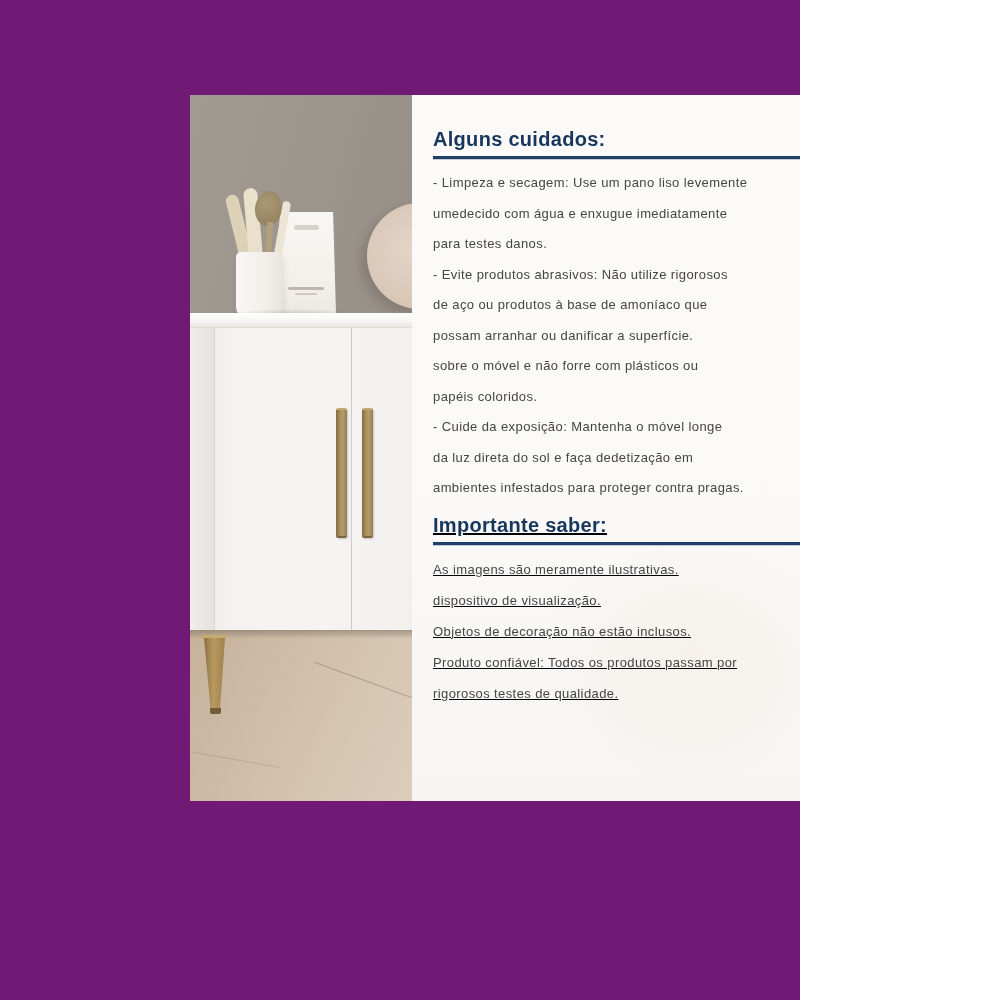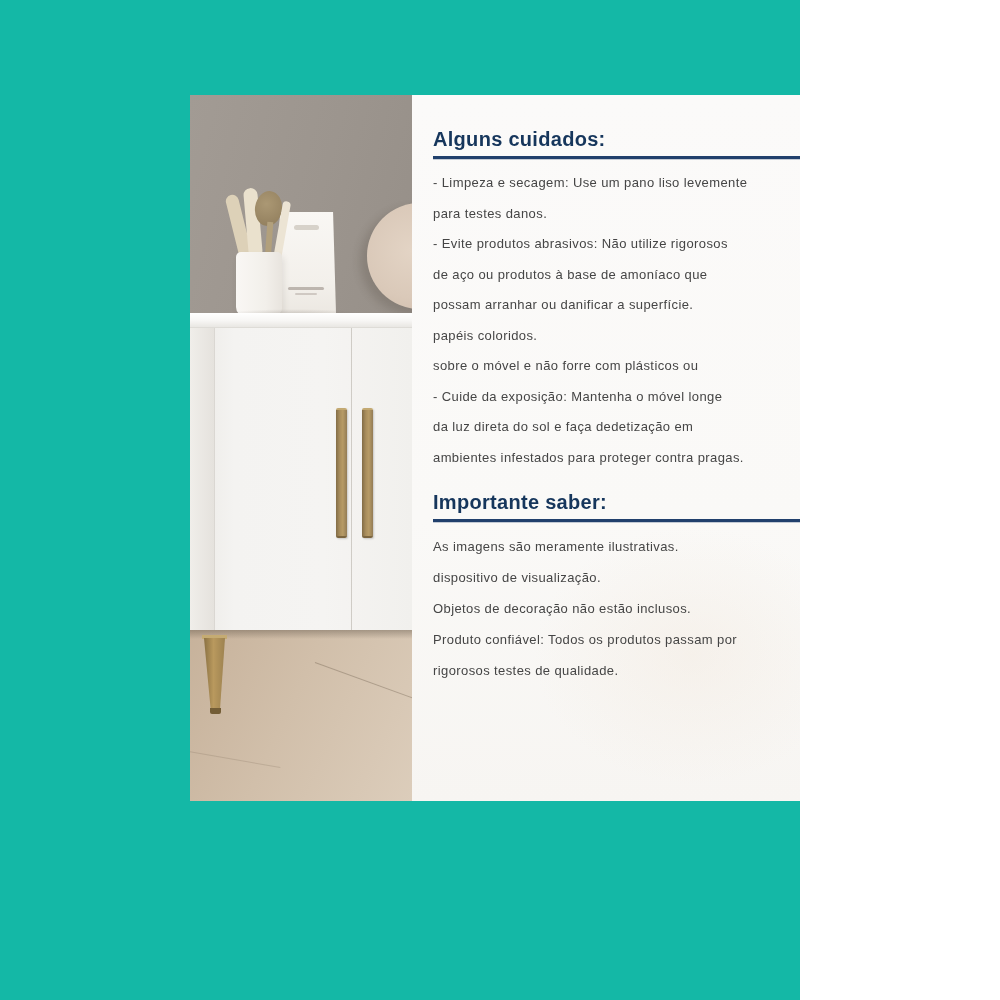--- a/index.html
+++ b/index.html
@@ -1,17 +1,17 @@
 <!DOCTYPE html>
 <html><head>
 <meta charset="utf-8">
 <style>
   html,body{margin:0;padding:0;}
   body{font-family:"Liberation Sans",sans-serif;background:#ffffff;}
-  .canvas{position:relative;width:800px;height:1000px;background:#14b8a6;overflow:hidden;}
+  .canvas{position:relative;width:800px;height:1000px;background:#701a75;overflow:hidden;}
 
   
   .photo-panel{position:absolute;left:190px;top:95px;width:222px;height:706px;overflow:hidden;background:#9c958e;}
   .wall{position:absolute;left:0;top:0;width:222px;height:232px;
         background:linear-gradient(105deg,#a29b94 0%,#9c958e 55%,#968f88 100%);}
   .board{position:absolute;left:177px;top:108px;width:106px;height:106px;border-radius:50%;
          background:radial-gradient(circle at 42% 45%,#e3d4c5 0%,#dac9b9 55%,#cbb8a6 100%);
          box-shadow:-7px 5px 9px rgba(60,50,40,.18);}
   .bag{position:absolute;left:87px;top:117px;width:59px;height:101px;
        background:linear-gradient(180deg,#f9f7f4 0%,#f3f0eb 70%,#ece8e2 100%);
@@ -73,21 +73,21 @@
 
   
   .text-block{position:absolute;left:21px;top:33px;width:464px;}
   .section-heading{margin:0;font-size:20px;line-height:22px;font-weight:bold;
       letter-spacing:.3px;color:#16365c;font-family:"Liberation Sans",sans-serif;}
   .rule{height:3px;background:#21406c;margin-top:6px;box-shadow:0 1px 0 rgba(33,64,108,.25);}
   .body-group{margin-top:9px;}
   .body-lines{margin:0;font-size:13px;line-height:30.5px;color:#454545;letter-spacing:.4px;
       font-family:"Liberation Sans",sans-serif;}
   .txt-line{display:block;white-space:nowrap;}
-  .info-gap{margin-top:18px;}
+  .info-gap{margin-top:10px;text-decoration:underline;}
   .info .body-lines{line-height:31px;}
 </style>
 </head>
 <body>
 
 <div class="canvas">
 
   <div class="photo-panel">
     <div class="wall"></div>
     <div class="board"></div>
@@ -128,30 +128,31 @@
     <div class="haze"></div>
 
     <div class="text-block">
 
       <div class="care">
         <h2 class="section-heading">Alguns cuidados:</h2>
         <div class="rule"></div>
         <div class="body-group">
           <p class="body-lines">
               <span class="txt-line">- Limpeza e secagem: Use um pano liso levemente</span>
+              <span class="txt-line">umedecido com água e enxugue imediatamente</span>
               <span class="txt-line">para testes danos.</span>
             </p>
           <p class="body-lines">
               <span class="txt-line">- Evite produtos abrasivos: Não utilize rigorosos</span>
               <span class="txt-line">de aço ou produtos à base de amoníaco que</span>
               <span class="txt-line">possam arranhar ou danificar a superfície.</span>
             </p>
           <p class="body-lines">
+              <span class="txt-line">sobre o móvel e não forre com plásticos ou</span>
               <span class="txt-line">papéis coloridos.</span>
-              <span class="txt-line">sobre o móvel e não forre com plásticos ou</span>
             </p>
           <p class="body-lines">
               <span class="txt-line">- Cuide da exposição: Mantenha o móvel longe</span>
               <span class="txt-line">da luz direta do sol e faça dedetização em</span>
               <span class="txt-line">ambientes infestados para proteger contra pragas.</span>
             </p>
         </div>
       </div>
 
       <div class="info info-gap">

